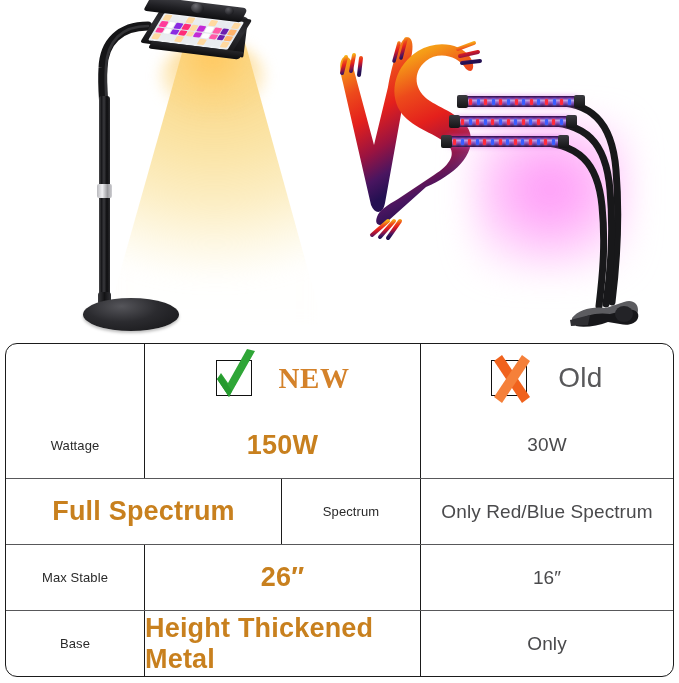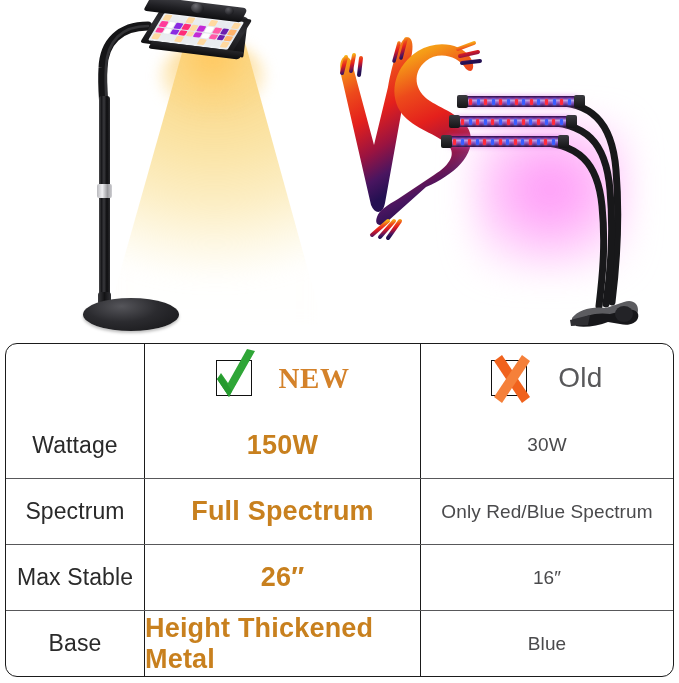--- a/index.html
+++ b/index.html
@@ -233,21 +233,21 @@
     align-items: center;
     justify-content: center;
     height: 100%;
     overflow: hidden;
   }
   .c-label { width: 139px; border-right: 1.5px solid #1b1b1b; }
   .c-new   { width: 276px; border-right: 1.5px solid #1b1b1b; }
   .c-old   { flex: 1; }
 
   .lbl-text {
-    font-size: 23px;
+    font-size: 13px;
     color: #2a2a2a;
     font-family: "Liberation Sans", sans-serif;
     letter-spacing: .1px;
   }
   .new-val {
     font-size: 27px;
     font-weight: bold;
     color: #c8801e;
     font-family: "Liberation Sans", sans-serif;
     letter-spacing: .2px;
@@ -514,25 +514,25 @@
           <span class="lbl-text">Wattage</span>
         </div>
         <div class="cell c-new">
           <span class="new-val">150W</span>
         </div>
         <div class="cell c-old">
           <span class="old-val">30W</span>
         </div>
       </div>
       <div class="row body">
+        <div class="cell c-new">
+          <span class="new-val">Full Spectrum</span>
+        </div>
         <div class="cell c-label">
           <span class="lbl-text">Spectrum</span>
-        </div>
-        <div class="cell c-new">
-          <span class="new-val">Full Spectrum</span>
         </div>
         <div class="cell c-old">
           <span class="old-val">Only Red/Blue Spectrum</span>
         </div>
       </div>
       <div class="row body">
         <div class="cell c-label">
           <span class="lbl-text">Max Stable</span>
         </div>
         <div class="cell c-new">
@@ -543,17 +543,17 @@
         </div>
       </div>
       <div class="row body">
         <div class="cell c-label">
           <span class="lbl-text">Base</span>
         </div>
         <div class="cell c-new">
           <span class="new-val">Height Thickened Metal</span>
         </div>
         <div class="cell c-old">
-          <span class="old-val">Blue</span>
+          <span class="old-val">Only</span>
         </div>
       </div>
     </div>
 </div>
 
 </body></html>

